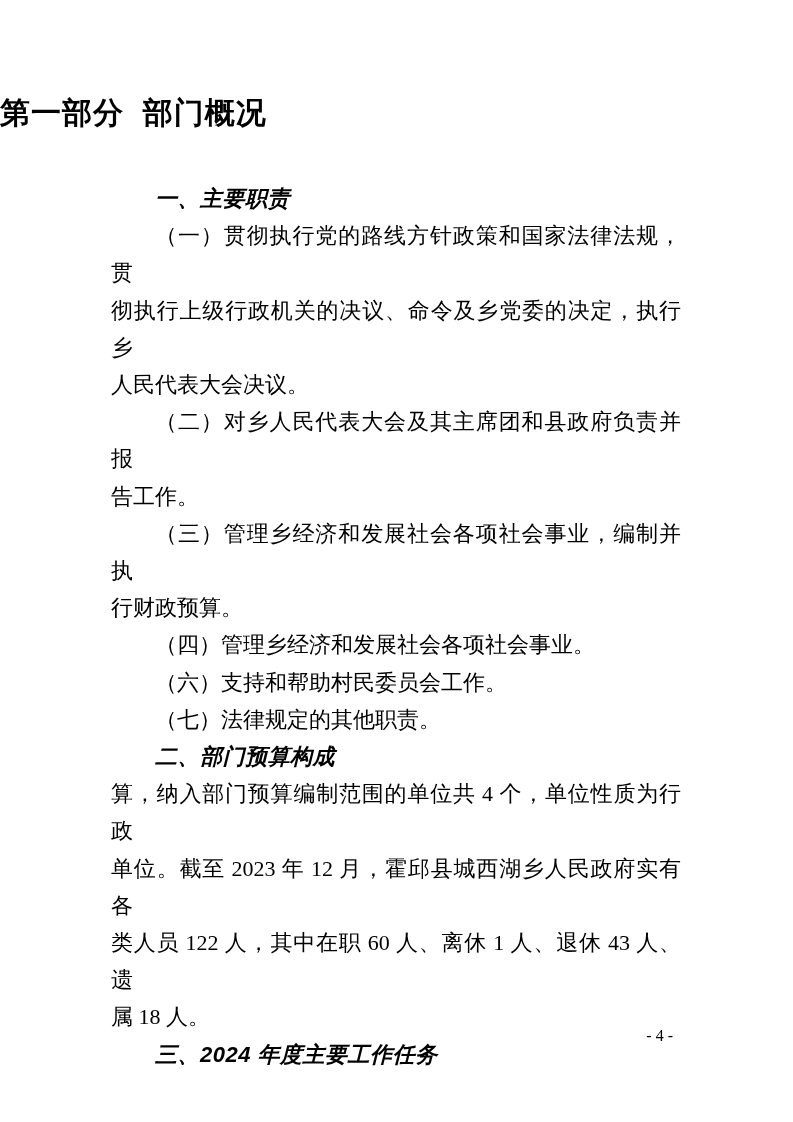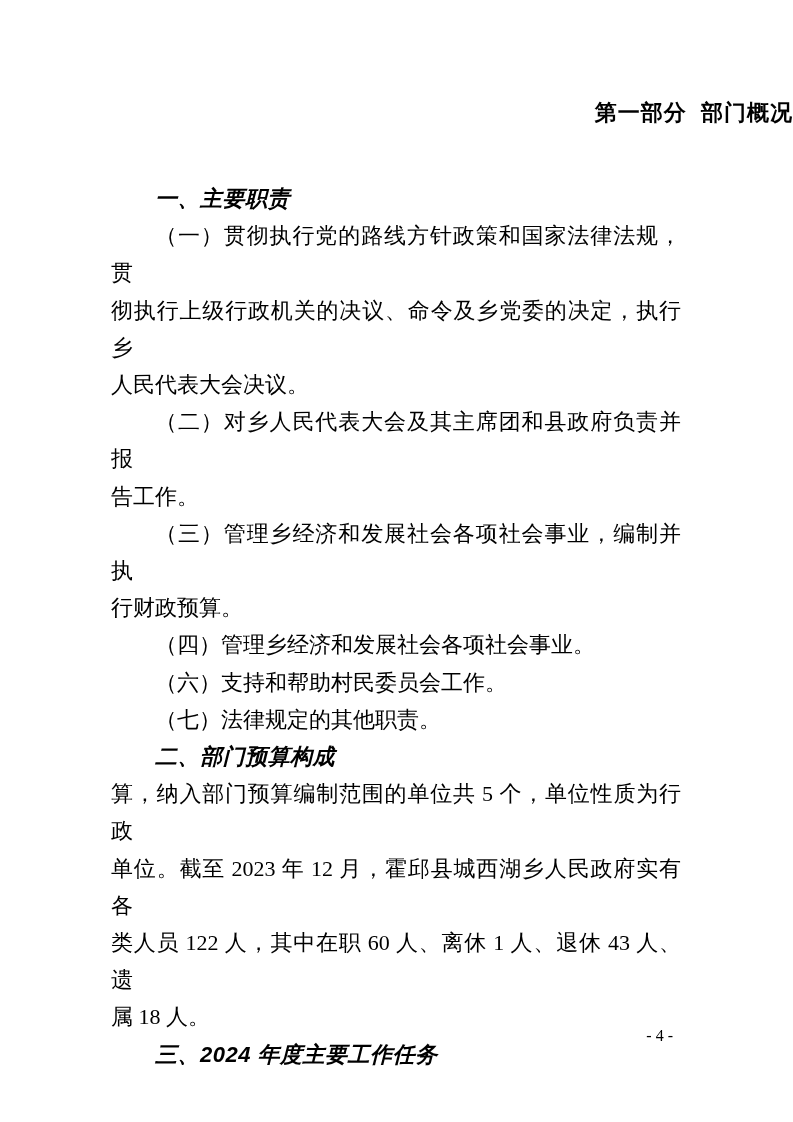--- a/index.html
+++ b/index.html
@@ -10,24 +10,24 @@
     background: #ffffff;
     color: #000000;
     font-family: "Liberation Serif", "DejaVu Serif", serif;
     overflow: hidden;
   }
   .doc-title {
     position: absolute;
     top: 97px;
     left: 0;
     width: 100%;
-    text-align: right;
+    text-align: left;
     font-family: "Liberation Sans", "DejaVu Sans", sans-serif;
     font-weight: 700;
-    font-size: 22px;
+    font-size: 30px;
     line-height: 32px;
     letter-spacing: 1px;
     white-space: pre;
   }
   .body-text {
     position: absolute;
     top: 180px;
     left: 111px;
     width: 570px;
     font-size: 22px;
@@ -73,21 +73,21 @@
 
     <div class="ln ind jf">（三）管理乡经济和发展社会各项社会事业，编制并执</div>
     <div class="ln">行财政预算。</div>
 
     <div class="ln ind">（四）管理乡经济和发展社会各项社会事业。</div>
     <div class="ln ind">（六）支持和帮助村民委员会工作。</div>
     <div class="ln ind">（七）法律规定的其他职责。</div>
 
     <div class="ln hd ind">二、部门预算构成</div>
 
-    <div class="ln jf">算，纳入部门预算编制范围的单位共 5 个，单位性质为行政</div>
+    <div class="ln jf">算，纳入部门预算编制范围的单位共 4 个，单位性质为行政</div>
     <div class="ln jf">单位。截至 2023 年 12 月，霍邱县城西湖乡人民政府实有各</div>
     <div class="ln jf">类人员 122 人，其中在职 60 人、离休 1 人、退休 43 人、遗</div>
     <div class="ln">属 18 人。</div>
 
     <div class="ln hd ind">三、2024 年度主要工作任务</div>
 
   </div>
 
   <div class="footer">- 4 -</div>
 

